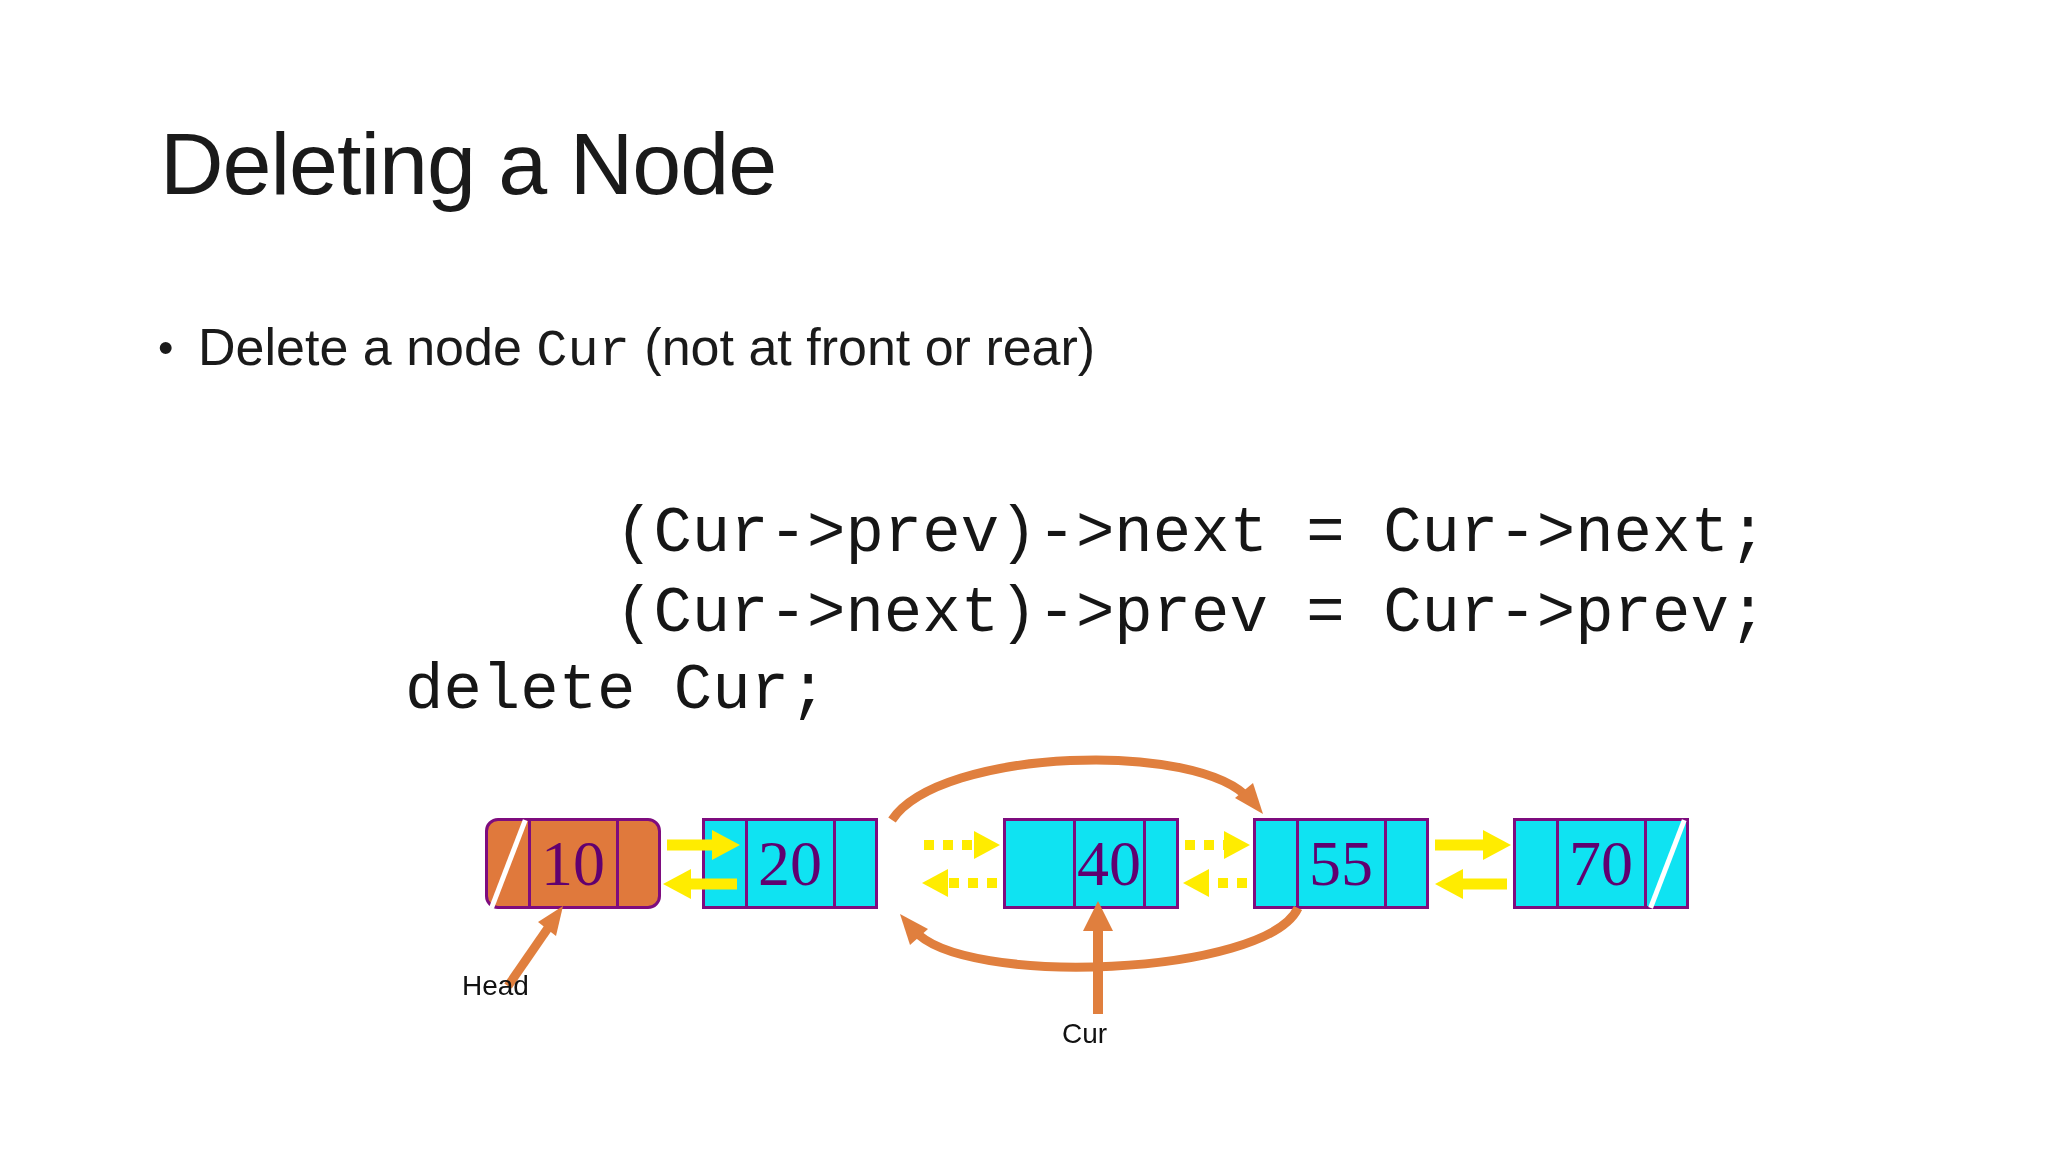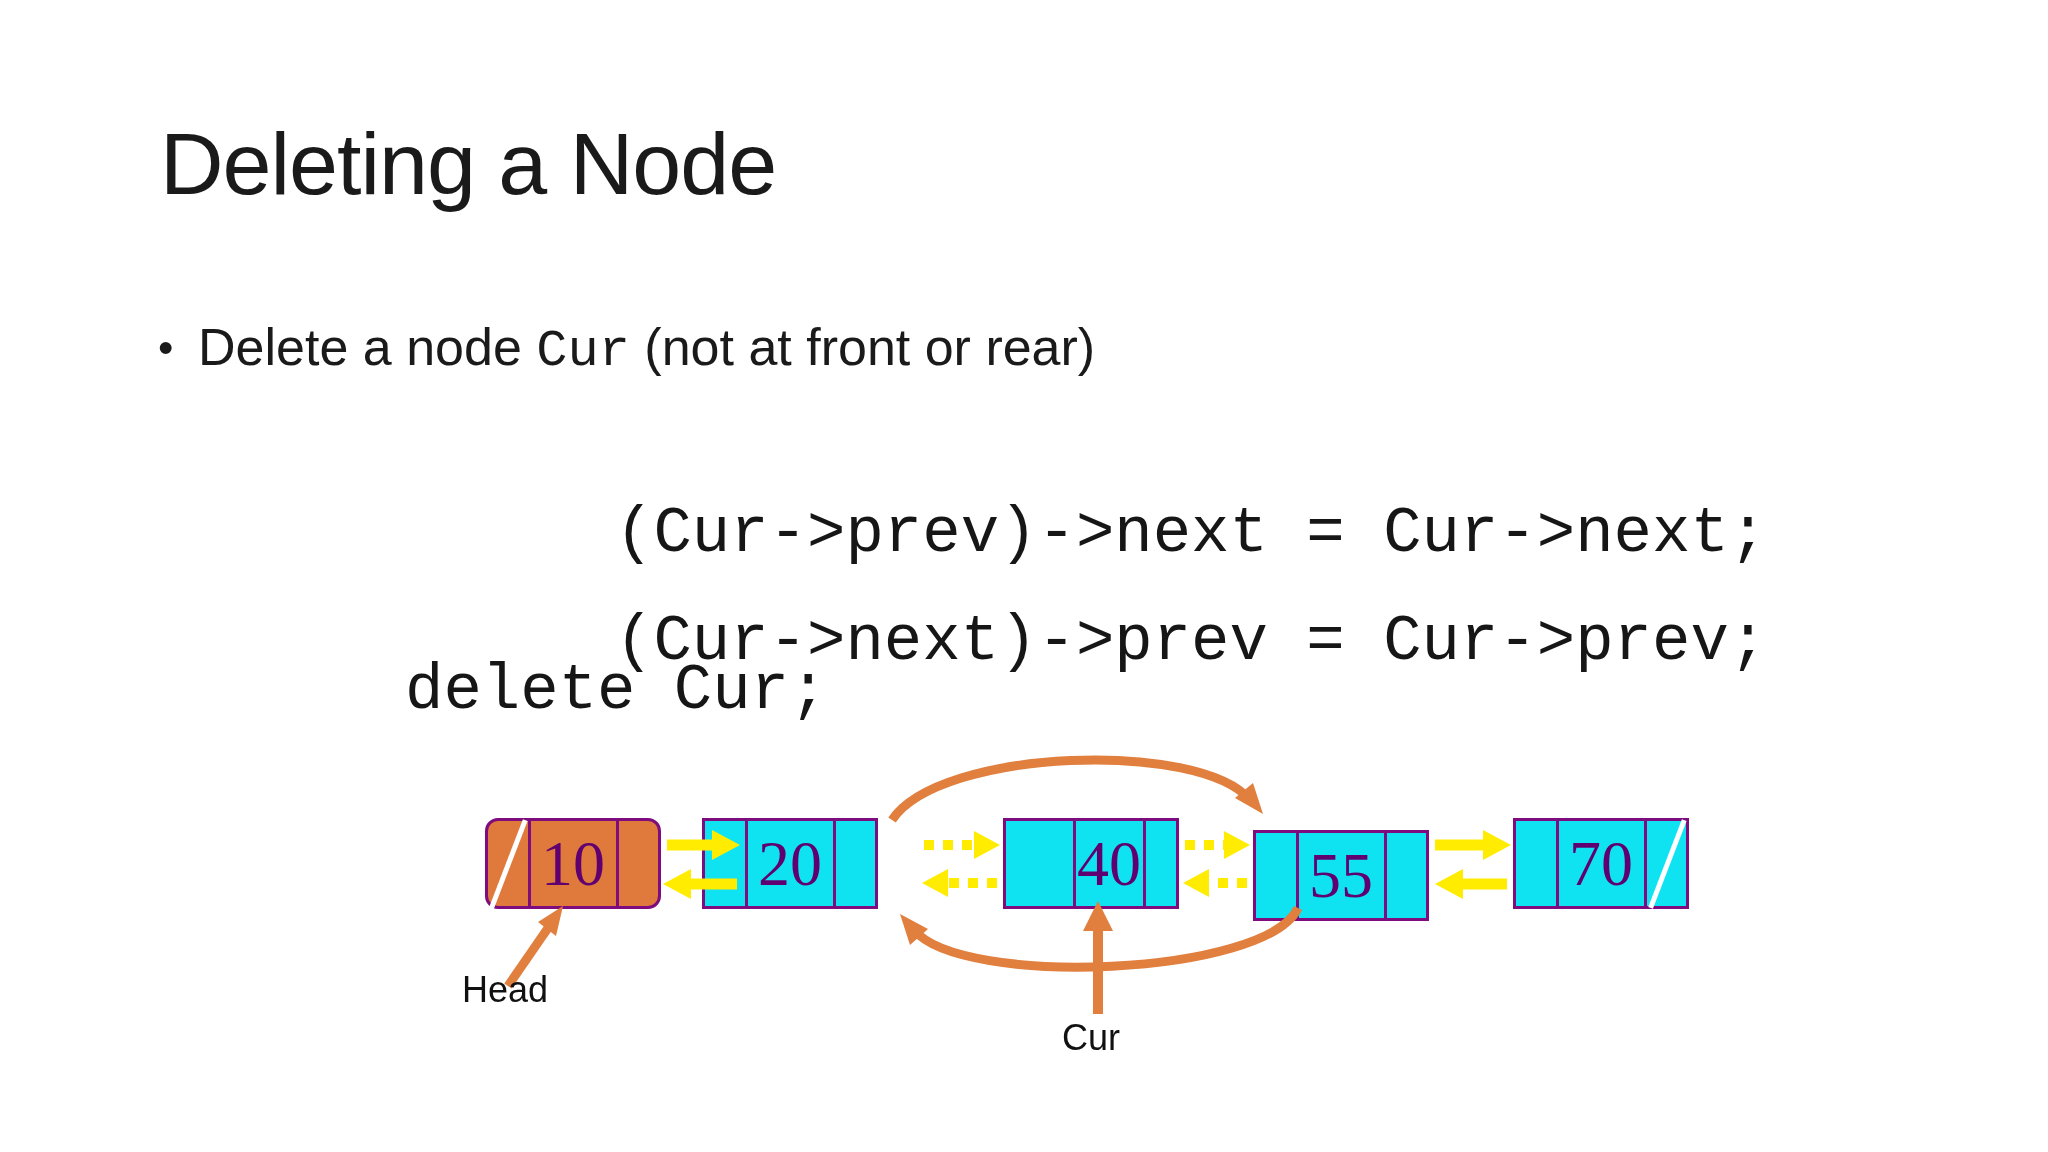--- a/index.html
+++ b/index.html
@@ -9,42 +9,42 @@
   .title{position:absolute;left:160px;top:116px;font-size:88px;font-weight:300;
          letter-spacing:-1px;line-height:1.1;color:var(--text_black,#1a1a1a);}
 
   .bullet{position:absolute;left:158px;top:316px;font-size:52px;line-height:1.2;white-space:nowrap;}
   .bullet .marker{display:inline-block;width:40px;font-size:44px;vertical-align:2px;}
   .bullet .code-inline{font-family:"Liberation Mono",monospace;font-size:52px;}
 
   .code-line{position:absolute;font-family:"Liberation Mono",monospace;font-size:64px;
              color:#161616;white-space:pre;line-height:1;}
   .code-1{left:615px;top:502px;}
-  .code-2{left:615px;top:582px;margin-top:28px;}
+  .code-2{left:615px;top:582px;}
   .code-3{left:405px;top:659px;}
 
   
   .node{position:absolute;top:818px;width:176px;height:91px;box-sizing:border-box;
         border:3px solid var(--border_purple,#7e0c7e);display:flex;z-index:1;}
   .node.orange{background:var(--node_orange,#e0793c);border-radius:13px;}
   .node.cyan{background:var(--node_cyan,#0fe3f2);}
   .cell{position:relative;box-sizing:border-box;}
   .cell.prev{width:25%;border-right:3px solid var(--border_purple,#7e0c7e);}
   .cell.next{width:25%;border-left:3px solid var(--border_purple,#7e0c7e);}
   .cell.data{flex:1;display:flex;align-items:center;justify-content:center;
              font-family:"Liberation Serif",serif;font-size:64px;
              color:var(--value_purple,#600070);}
   .slash{position:absolute;left:46%;top:-5%;width:5px;height:110%;background:#ffffff;
          transform:rotate(21deg);}
 
-  .n10{left:485px;} .n20{left:702px;justify-content:flex-end;} .n40{left:1003px;padding-left:36px;} .n55{left:1253px;margin-top:12px;} .n70{left:1513px;}
+  .n10{left:485px;} .n20{left:702px;justify-content:flex-end;} .n40{left:1003px;padding-left:36px;} .n55{left:1253px;} .n70{left:1513px;}
 
   svg.arrows{position:absolute;left:0;top:0;z-index:2;pointer-events:none;}
 
-  .float-label{position:absolute;z-index:3;font-size:36px;color:#111;line-height:1;}
+  .float-label{position:absolute;z-index:3;font-size:28px;color:#111;line-height:1;}
   .head-label{left:462px;top:972px;}
   .cur-label{left:1062px;top:1020px;}
 </style>
 </head>
 <body>
 
 <div class="slide">
 
   <div class="title">Deleting a Node</div>
 

